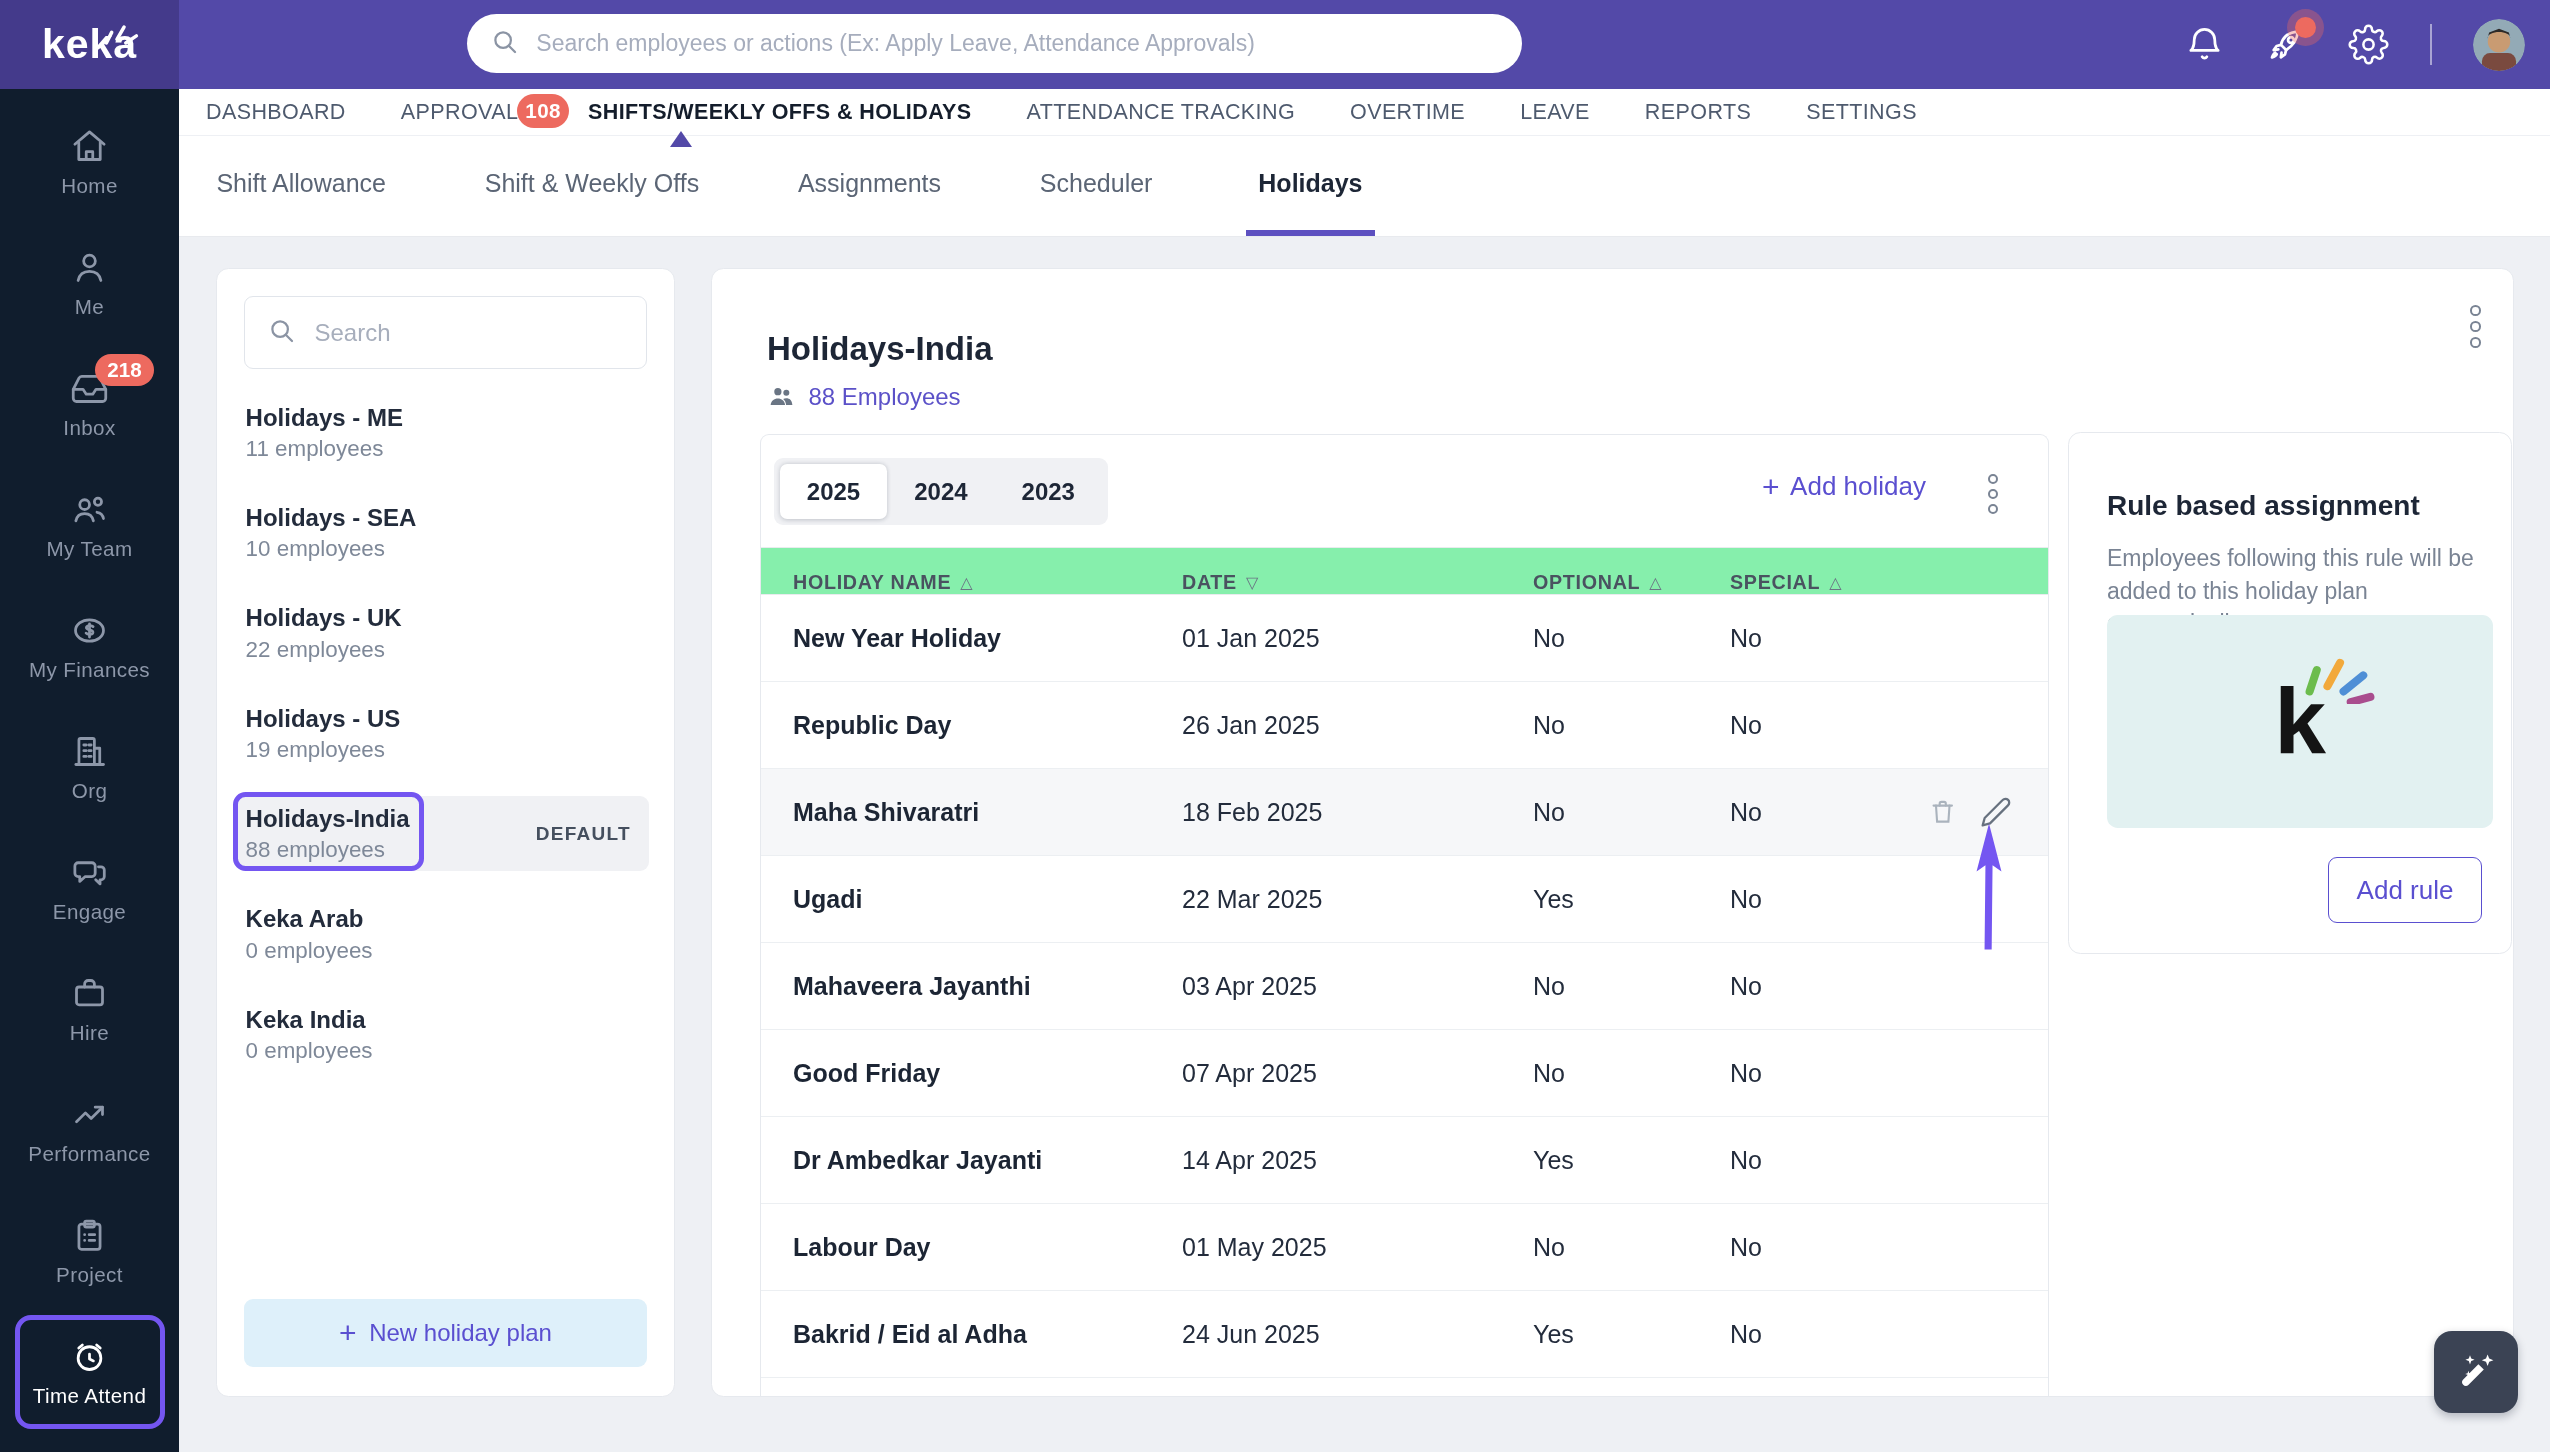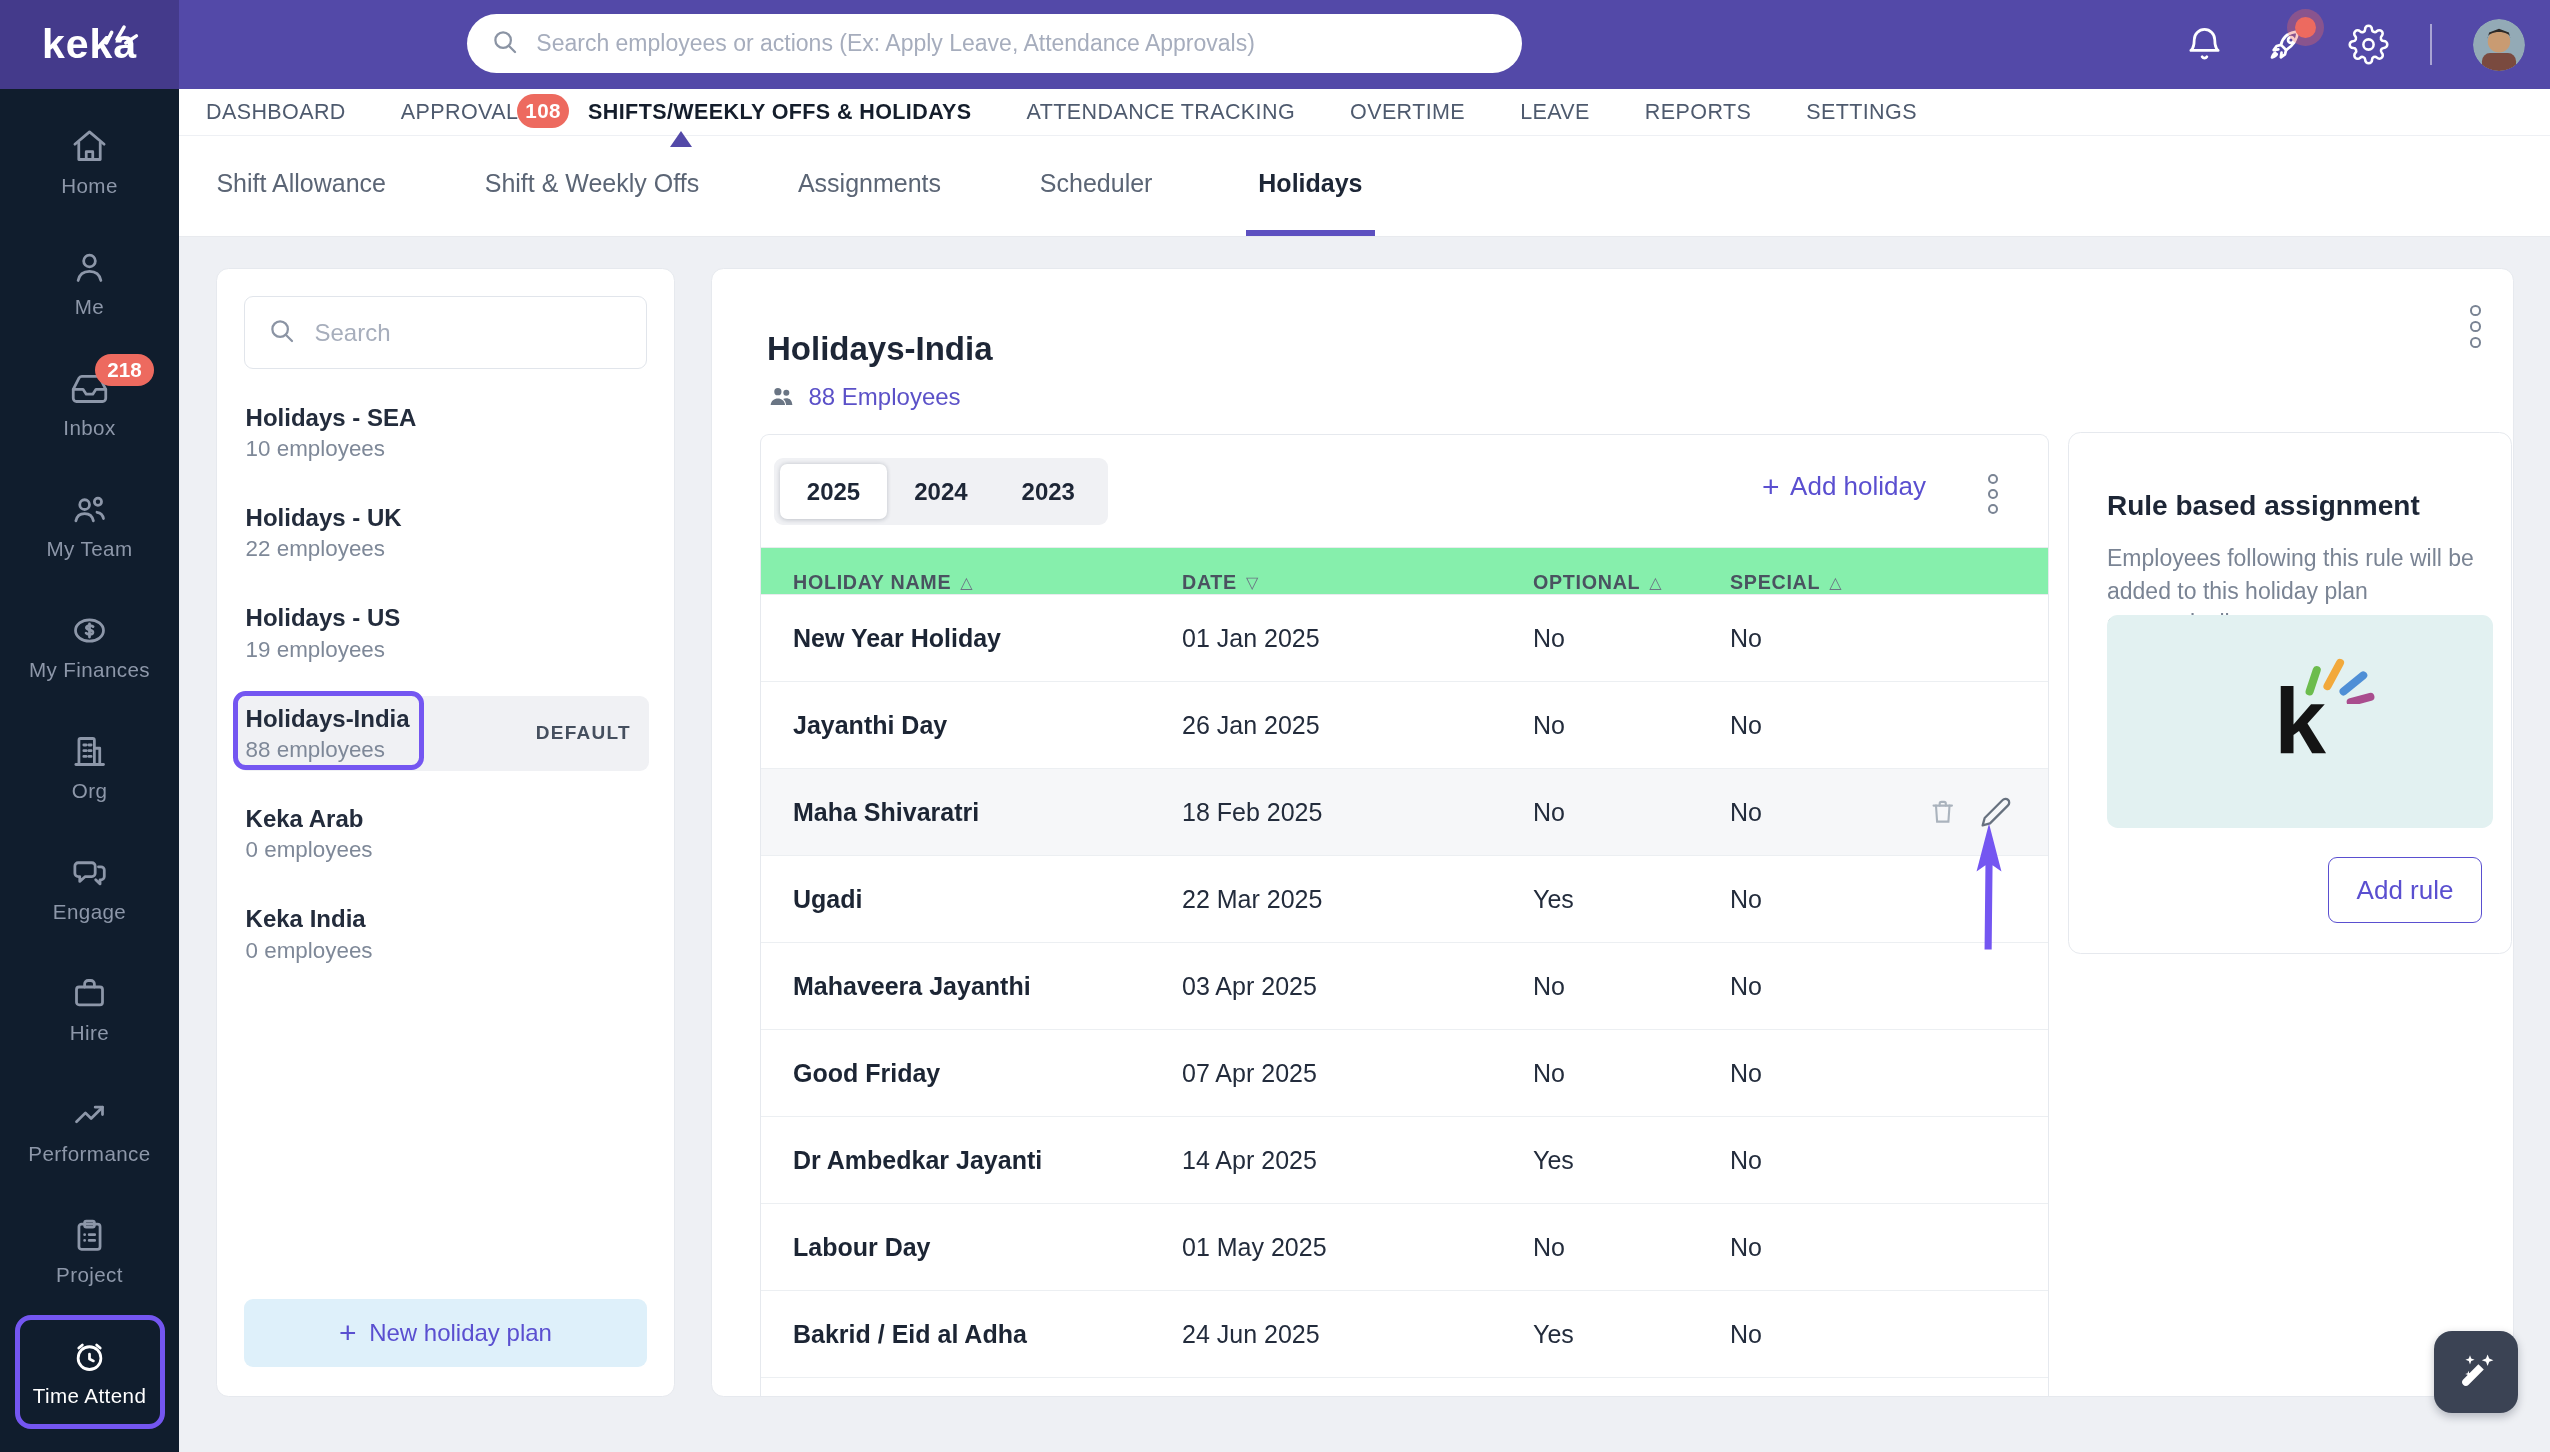--- a/index.html
+++ b/index.html
@@ -362,20 +362,24 @@
       <span>
         <svg width="30" height="30" viewBox="0 0 24 24" fill="none" stroke="#8b94a4" stroke-width="1.8" stroke-linecap="round">
             <circle cx="10.5" cy="10.5" r="6.2"></circle>
             <path d="M15.2 15.2 20 20"></path>
           </svg>
       </span>
       <input placeholder="Search" style="">
     </div>
     <div class="plan-list" id="plan-list">
         <div class="plan-item">
+          <div class="plan-name">Holidays - ME</div>
+          <div class="plan-sub">11 employees</div>
+        </div>
+        <div class="plan-item">
           <div class="plan-name">Holidays - SEA</div>
           <div class="plan-sub">10 employees</div>
         </div>
         <div class="plan-item">
           <div class="plan-name">Holidays - UK</div>
           <div class="plan-sub">22 employees</div>
         </div>
         <div class="plan-item">
           <div class="plan-name">Holidays - US</div>
           <div class="plan-sub">19 employees</div>
@@ -452,21 +456,21 @@
           </div>
         </div>
       <div id="table-body">
           <div class="t-row">
             <div class="cell cell-name c1">New Year Holiday</div>
             <div class="cell c2">01 Jan 2025</div>
             <div class="cell c3">No</div>
             <div class="cell c4">No</div>
           </div>
           <div class="t-row">
-            <div class="cell cell-name c1">Jayanthi Day</div>
+            <div class="cell cell-name c1">Republic Day</div>
             <div class="cell c2">26 Jan 2025</div>
             <div class="cell c3">No</div>
             <div class="cell c4">No</div>
           </div>
           <div class="t-row hover">
             <div class="cell cell-name c1">Maha Shivaratri</div>
             <div class="cell c2">18 Feb 2025</div>
             <div class="cell c3">No</div>
             <div class="cell c4">No</div>
             <div class="row-actions">

